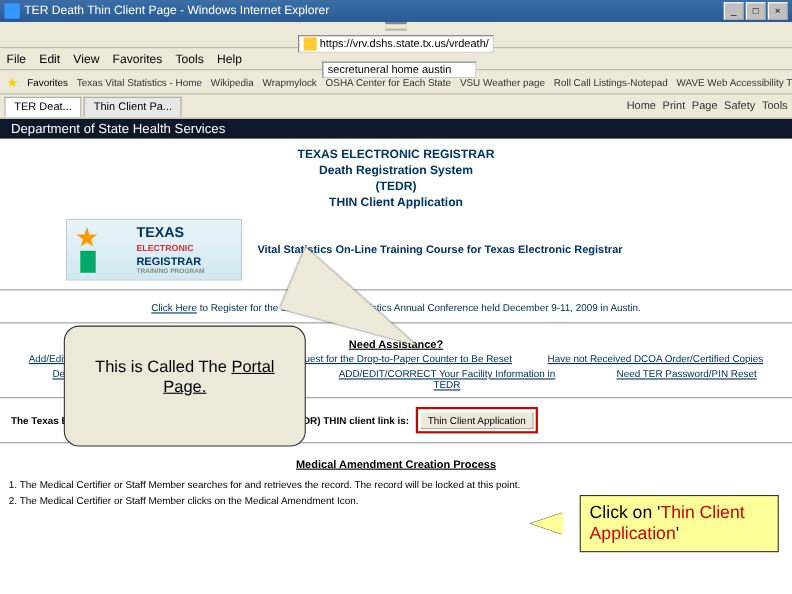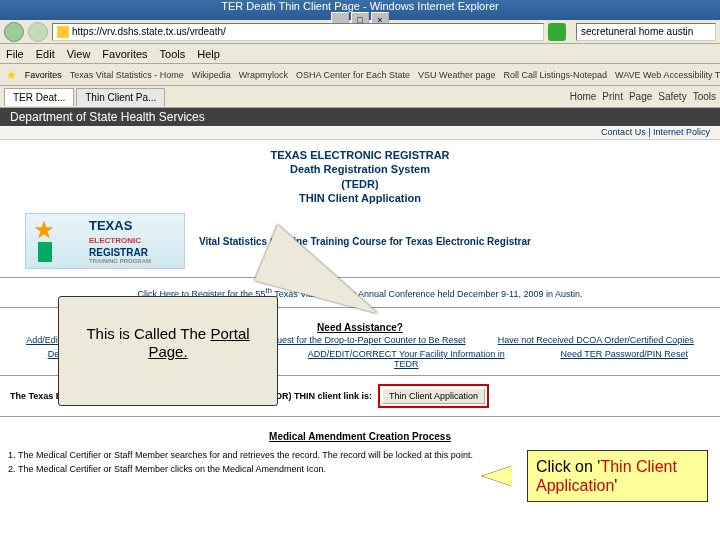--- a/index.html
+++ b/index.html
@@ -1,49 +1,49 @@
 <!DOCTYPE html>
 <html><head>
 <meta charset="utf-8">
 <style>
 * { margin: 0; padding: 0; box-sizing: border-box; font-family: Tahoma, Arial, sans-serif; }
 body { width: 720px; height: 540px; background: #fff; font-size: 10px; overflow: hidden; position: relative; }
 
-.titlebar { background: linear-gradient(#3a6ea5, #2a5a95); color: #fff; height: 20px; display: flex; align-items: center; padding: 0 4px; font-size: 11px; flex-direction: column; }
+.titlebar { background: linear-gradient(#3a6ea5, #2a5a95); color: #fff; height: 20px; display: flex; align-items: center; padding: 0 4px; font-size: 11px; }
 .titlebar .icon { width: 14px; height: 14px; background: #3399ff; margin-right: 4px; border-radius: 2px; }
 .titlebar .title { flex: 1; }
 .win-btns { display: flex; gap: 2px; }
 .win-btn { width: 18px; height: 16px; background: #c0c0c0; border: 1px outset #fff; font-size: 9px; text-align: center; line-height: 14px; color: #000; }
 
-.toolbar { background: #ece9d8; border-bottom: 1px solid #aca899; height: 24px; display: flex; align-items: center; padding: 0 4px; gap: 4px; }
+.toolbar { background: #ece9d8; border-bottom: 1px solid #aca899; height: 24px; display: flex; align-items: center; padding: 0 4px; gap: 4px; flex-direction: column; }
 .toolbar .nav-btn { width: 20px; height: 20px; border-radius: 10px; background: #9c9; border: 1px solid #888; }
 .toolbar .addr { flex: 1; background: #fff; border: 1px inset #ccc; height: 18px; padding: 1px 4px; font-size: 10px; display: flex; align-items: center; }
 .toolbar .lock { width: 12px; height: 12px; background: #fc3; margin-right: 3px; }
 .toolbar .go { width: 18px; height: 18px; background: #3a3; border-radius: 3px; }
 .toolbar .search { width: 140px; background: #fff; border: 1px inset #ccc; height: 18px; padding: 1px 4px; font-size: 10px; margin-left: 6px; }
 
 .menubar { background: #ece9d8; border-bottom: 1px solid #aca899; height: 20px; display: flex; align-items: center; padding: 0 6px; gap: 12px; font-size: 11px; text-align: right; }
 
 .favbar { background: #ece9d8; border-bottom: 1px solid #aca899; height: 22px; display: flex; align-items: center; padding: 0 6px; gap: 8px; font-size: 9px; overflow: hidden; }
 .favbar .star { color: #fc0; font-size: 12px; }
 .favbar .item { color: #333; white-space: nowrap; }
 
 .tabbar { background: #ece9d8; border-bottom: 1px solid #aca899; height: 22px; display: flex; align-items: center; padding: 0 4px; font-size: 10px; }
 .tabbar .tab { background: #fff; border: 1px solid #aca899; border-bottom: none; padding: 3px 8px; margin-right: 2px; }
 .tabbar .tab2 { background: #e8e8e8; border: 1px solid #aca899; border-bottom: none; padding: 3px 8px; }
 .tabbar .right { margin-left: auto; display: flex; gap: 6px; color: #333; }
 
 .content { position: relative; height: 432px; overflow: hidden; background: #fff; }
 
-.dept-hdr { background: #404040; color: #fff; height: 18px; padding: 6px 10px; font-size: 12px; display: flex; align-items: center; }
+.dept-hdr { background: #0f172a; color: #fff; height: 18px; padding: 6px 10px; font-size: 12px; display: flex; align-items: center; }
 .dept-sub { background: #f5f5f0; height: 14px; text-align: right; padding: 1px 10px; font-size: 9px; color: #003366; border-bottom: 1px solid #ccc; }
 
 .page-title { text-align: center; font-size: 11px; font-weight: bold; color: #003366; margin: 8px 0; line-height: 1.3; }
 
-.training-row { display: flex; align-items: center; gap: 14px; padding: 0 25px; margin-bottom: 8px; }
+.training-row { display: flex; align-items: center; gap: 14px; padding: 0 60px; margin-bottom: 8px; }
 .logo-box { width: 160px; height: 56px; background: linear-gradient(#e8f4f8, #d0e8f0); border: 1px solid #bcd; display: flex; align-items: center; justify-content: center; position: relative; }
 .logo-star { width: 20px; height: 20px; background: #f90; clip-path: polygon(50% 0%, 61% 35%, 98% 35%, 68% 57%, 79% 91%, 50% 70%, 21% 91%, 32% 57%, 2% 35%, 39% 35%); position: absolute; left: 8px; top: 6px; }
 .logo-fig { width: 14px; height: 20px; background: #0a6; position: absolute; left: 12px; top: 28px; }
 .logo-text { font-size: 13px; font-weight: bold; color: #036; margin-left: 30px; line-height: 1; }
 .logo-text small { font-size: 6px; display: block; color: #888; }
 .training-desc { font-size: 10px; color: #003366; font-weight: bold; }
 
 hr.sep { border: none; border-top: 1px solid #999; margin: 4px 0; }
 
 .links-row { display: flex; justify-content: space-around; padding: 2px 10px; font-size: 9px; }
@@ -52,21 +52,21 @@
 .register-line { text-align: center; font-size: 9px; color: #003366; padding: 4px; }
 .register-line a { text-decoration: underline; }
 
 .thin-link-row { display: flex; align-items: center; gap: 6px; padding: 4px 10px; font-size: 9px; font-weight: bold; }
 .thin-btn-wrap { border: 2px solid #c00; padding: 2px; }
 .thin-btn { background: #ece9d8; border: 1px outset #fff; padding: 2px 6px; font-size: 9px; }
 
 .steps { padding: 4px 8px; font-size: 9px; }
 .steps li { margin: 4px 0; list-style-position: inside; }
 
-.callout1 { position: absolute; left: 58px; top: 188px; width: 220px; height: 110px; background: #ece9d8; border: 1px solid #333; border-radius: 3px; padding: 28px 18px; font-family: "Times New Roman", serif; font-size: 15px; text-align: center; }
+.callout1 { position: absolute; left: 58px; top: 188px; width: 220px; height: 110px; background: #ece9d8; border: 1px solid #333; border-radius: 14px; padding: 28px 18px; font-family: "Times New Roman", serif; font-size: 15px; text-align: center; }
 .callout1 u { text-decoration: underline; }
 .callout1-tail { position: absolute; left: 260px; top: 130px; width: 0; height: 0; border-left: 8px solid transparent; border-right: 120px solid transparent; border-bottom: 60px solid #ece9d8; transform: rotate(15deg); filter: drop-shadow(0 0 1px #333); }
 
 .callout2 { position: absolute; right: 12px; top: 342px; width: 181px; background: #ffff99; border: 1px solid #333; padding: 6px 8px; font-family: "Times New Roman", serif; font-size: 16px; line-height: 1.2; }
 .callout2 .red { color: #c00; }
 .callout2-tail { position: absolute; right: 208px; top: 358px; width: 0; height: 0; border-top: 10px solid transparent; border-bottom: 10px solid transparent; border-right: 30px solid #ffff99; filter: drop-shadow(-1px 0 0 #333); }
 
 .assist-hdr { text-align: center; font-size: 10px; font-weight: bold; text-decoration: underline; margin-top: 14px; }
 </style>
 </head>
@@ -122,21 +122,20 @@
     <span>Home</span>
     <span>Print</span>
     <span>Page</span>
     <span>Safety</span>
     <span>Tools</span>
   </div>
 </div>
 
 <div class="content">
   <div class="dept-hdr">Department of State Health Services</div>
-  <div class="dept-sub">Contact Us | Internet Policy</div>
 
   <div class="page-title">
     <div>TEXAS ELECTRONIC REGISTRAR</div>
     <div>Death Registration System</div>
     <div>(TEDR)</div>
     <div>THIN Client Application</div>
   </div>
 
   <div class="training-row">
     <div class="logo-box">

